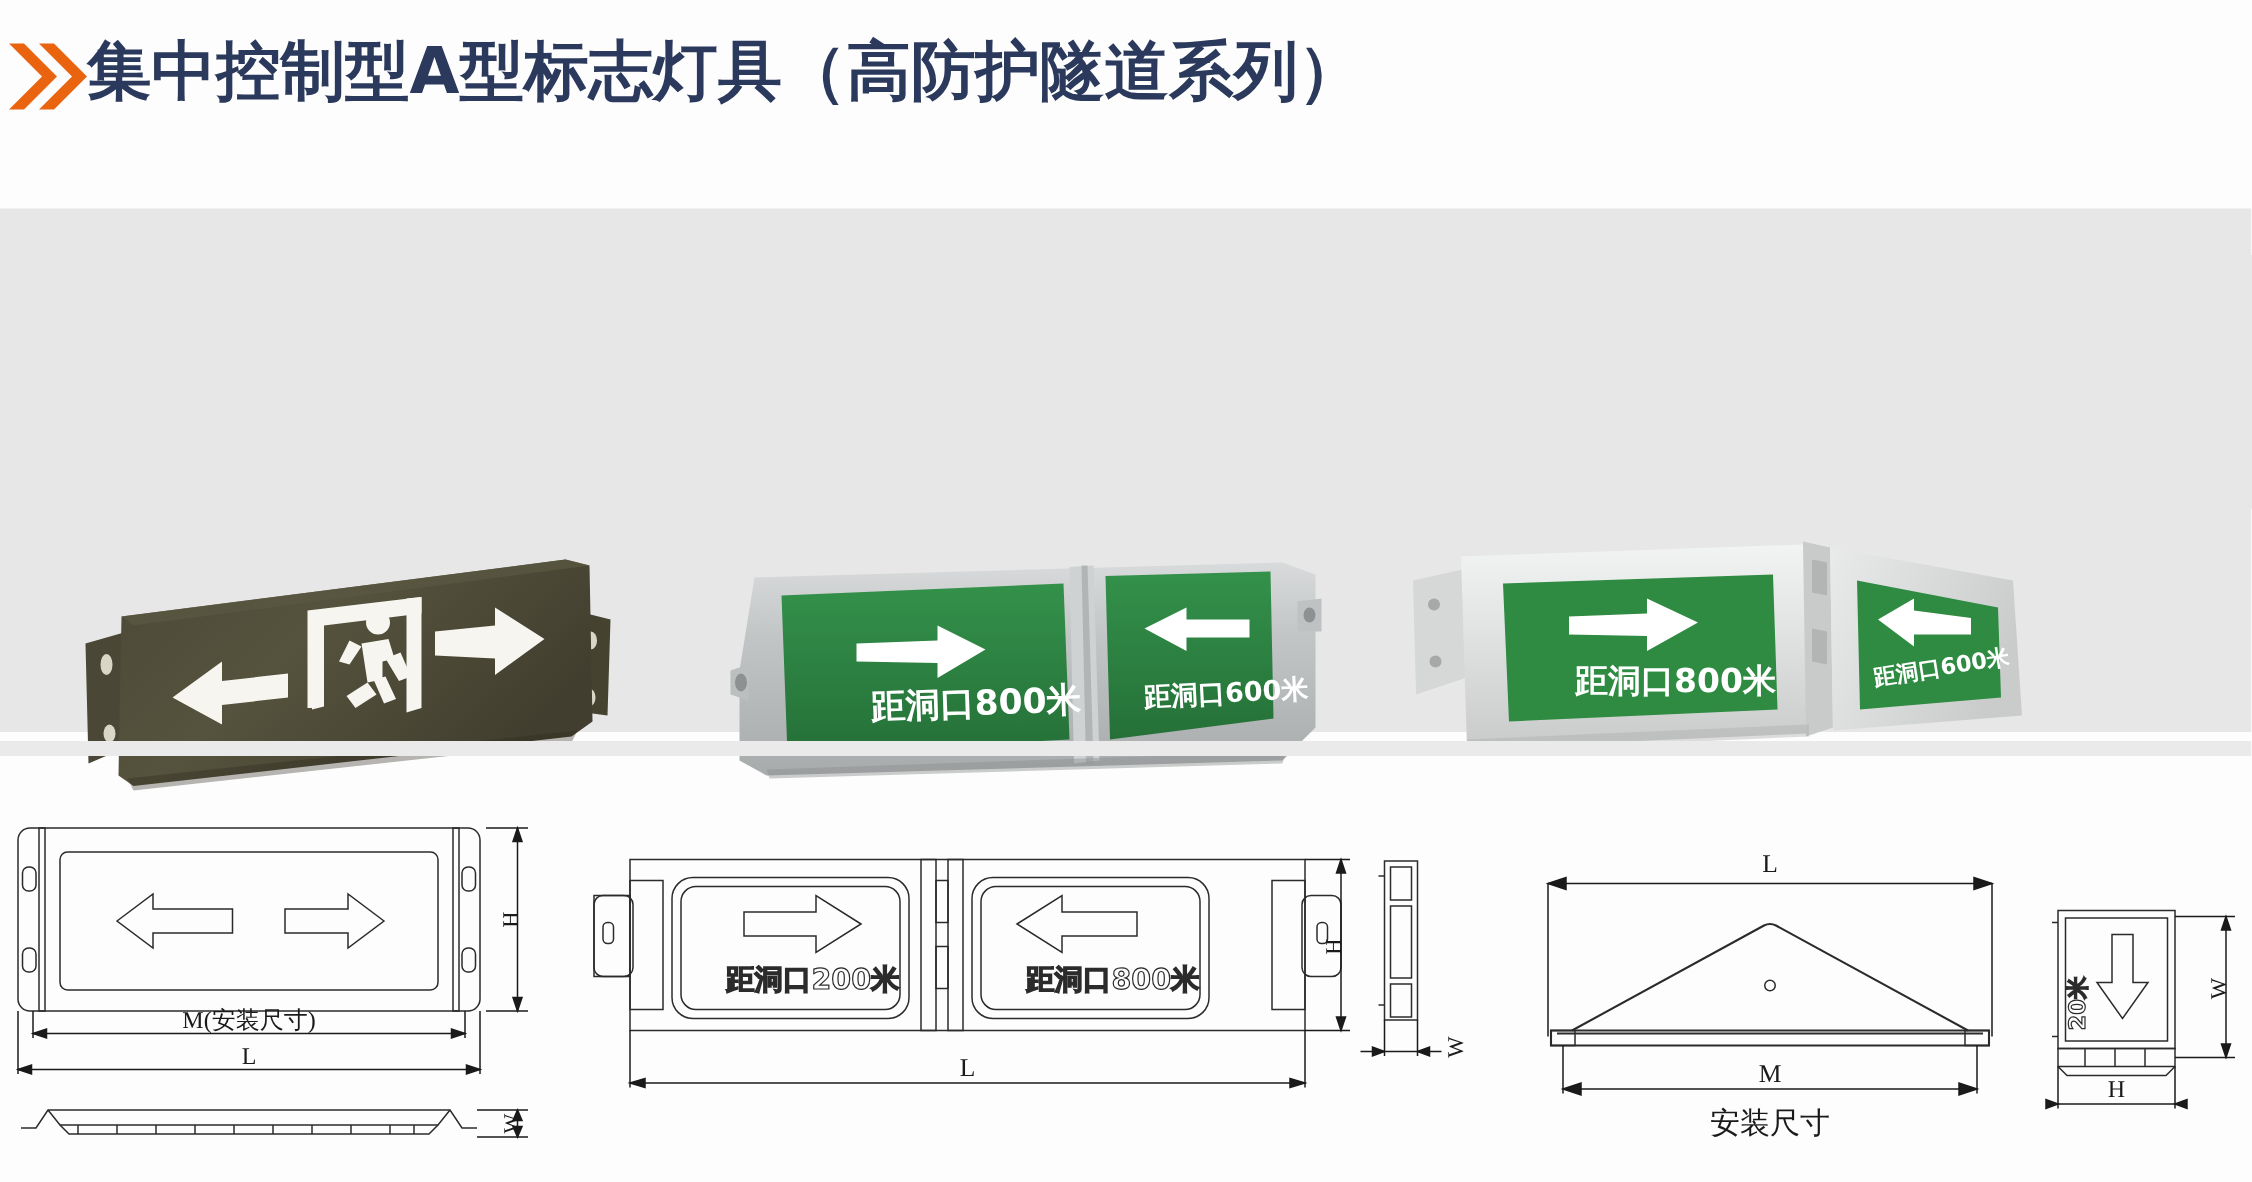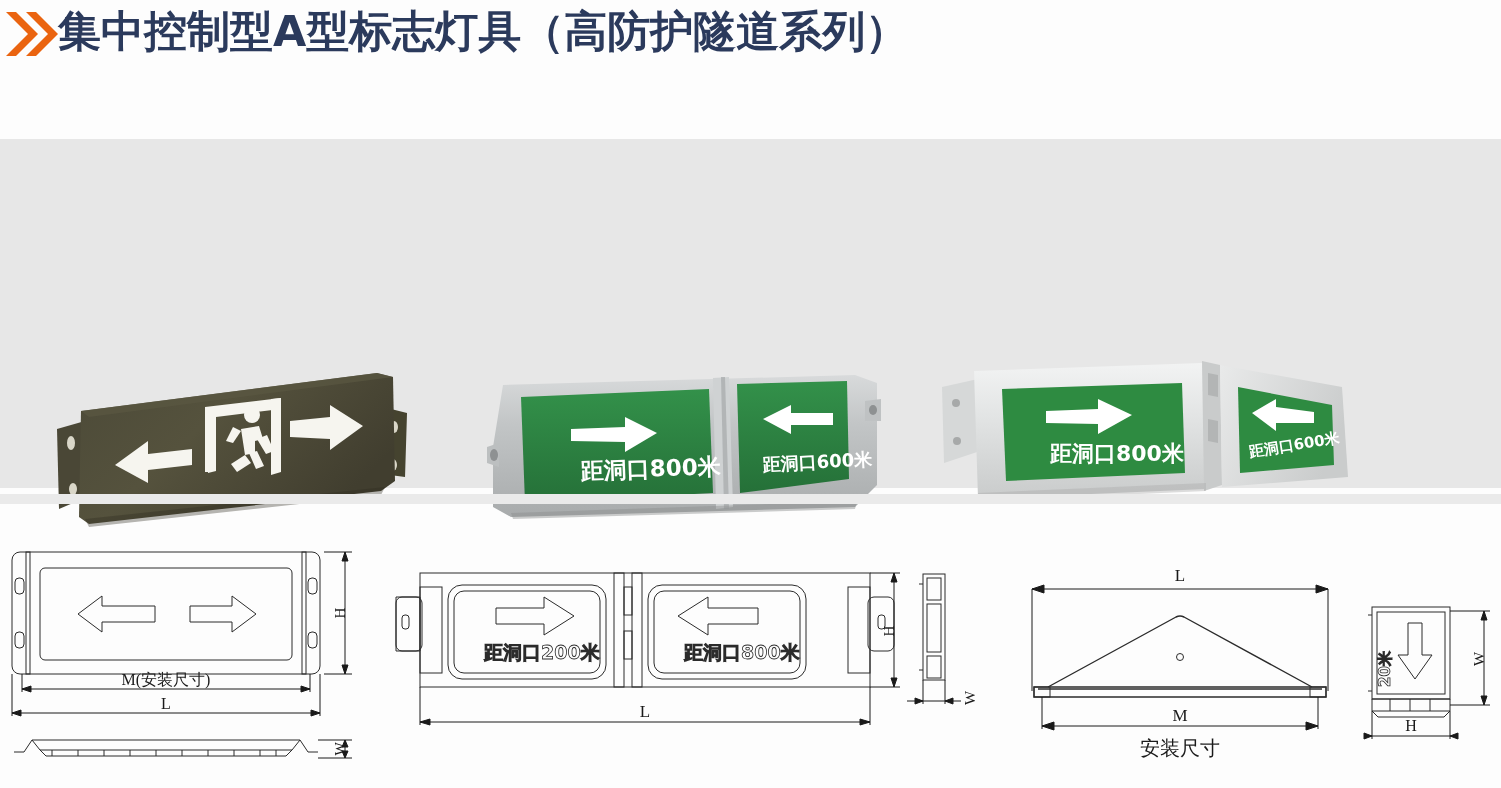--- a/index.html
+++ b/index.html
@@ -5,21 +5,21 @@
 <style>
   html,body{margin:0;padding:0;}
   body{
     width:1501px;height:788px;background:#fdfdfd;overflow:hidden;
     font-family:"Liberation Sans","DejaVu Sans",sans-serif;
     position:relative;
   }
   
   #title-bar{
     position:absolute;left:0;top:0;width:1501px;height:138px;
-    display:flex;align-items:flex-start;padding-top:5px;box-sizing:border-box;
+    display:flex;align-items:flex-start;padding-top:22px;box-sizing:border-box;
   }
   #chevrons{
     width:56px;height:50px;margin-left:2px;margin-top:4px;flex:0 0 auto;
     display:block;
   }
   #page-title{
     font-size:43px;line-height:52px;font-weight:bold;color:#2b3a5c;
     letter-spacing:0px;white-space:nowrap;margin-top:0px;
     font-family:"DejaVu Sans","Liberation Sans",sans-serif;
   }

